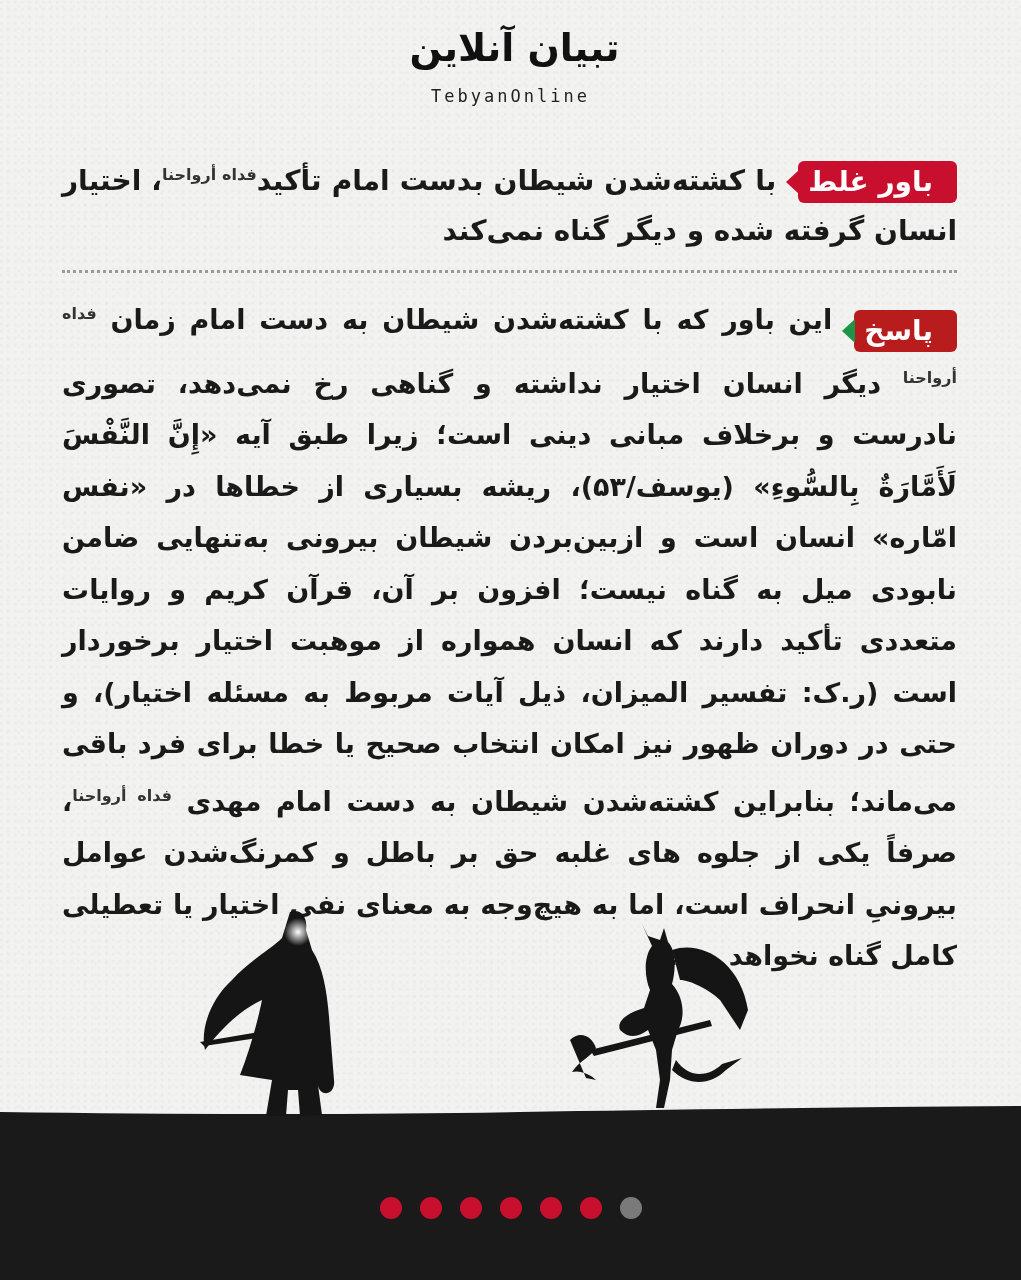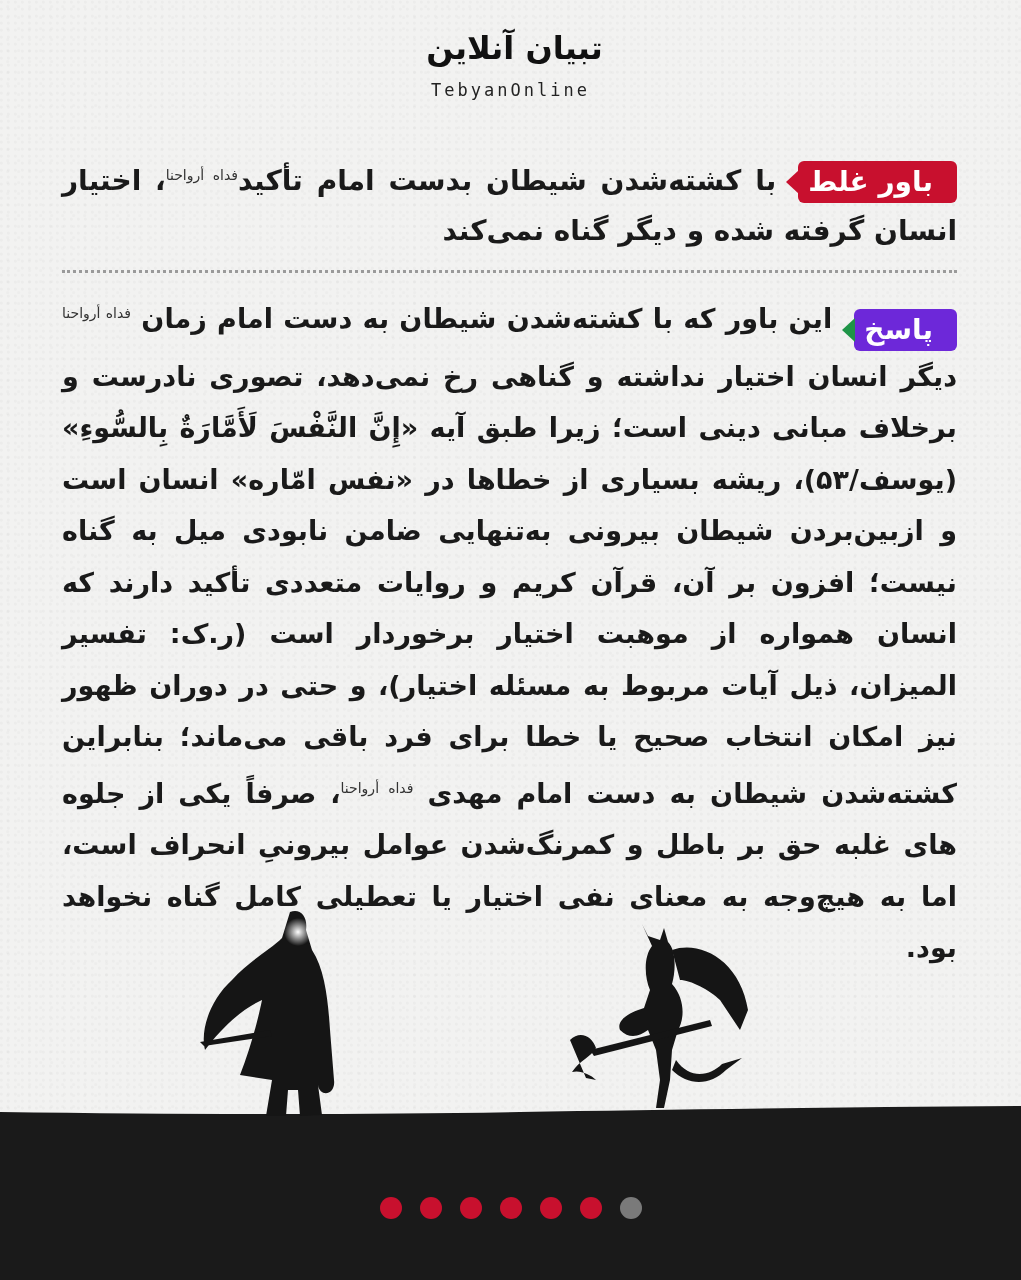--- a/index.html
+++ b/index.html
@@ -7,40 +7,40 @@
       width: 1021px; height: 1280px; overflow: hidden; position: relative;
       background: #f2f2f1;
       background-image:
         radial-gradient(circle at 20% 30%, rgba(0,0,0,0.025) 0 1px, transparent 2px),
         radial-gradient(circle at 70% 60%, rgba(0,0,0,0.02) 0 1px, transparent 2px);
       background-size: 7px 7px, 11px 11px;
       font-family: "DejaVu Sans", sans-serif;
       color: #1a1a1a;
     }
     .logo { position: absolute; top: 28px; left: 0; width: 100%; text-align: center; }
-    .logo-fa { font-family: "DejaVu Sans", sans-serif; font-weight: bold; font-size: 32px; line-height: 40px; color: #111; direction: rtl; letter-spacing: 0; padding-left: 8px; }
-    .logo-en { font-family: "DejaVu Sans Mono", monospace; font-size: 17px; letter-spacing: 3px; color: #222; margin-top: 12px; }
+    .logo-fa { font-family: "DejaVu Sans", sans-serif; font-weight: bold; font-size: 38px; line-height: 40px; color: #111; direction: rtl; letter-spacing: 0; padding-left: 8px; }
+    .logo-en { font-family: "DejaVu Sans Mono", monospace; font-size: 17px; letter-spacing: 3px; color: #222; margin-top: 18px; }
 
     .content { position: absolute; left: 62px; right: 64px; direction: rtl; text-align: justify; }
     .claim { top: 150px; font-size: 28px; line-height: 50px; font-weight: bold; }
     .answer { top: 288px; font-size: 27px; line-height: 51.5px; font-weight: bold; }
 
     .tag {
       display: inline-block; position: relative; color: #fff; font-weight: bold;
       padding: 0 24px 0 10px; border-radius: 6px; margin-left: 22px; line-height: 42px; font-size: 28px;
       vertical-align: middle;
     }
     .tag::after {
       content: ""; position: absolute; left: -12px; top: 50%; transform: translateY(-50%);
       width: 0; height: 0; border-top: 12px solid transparent; border-bottom: 12px solid transparent;
       border-right: 13px solid var(--c);
     }
     .tag-red { background: #c8102e; --c: #c8102e; }
-    .tag-green { background: #6d28d9; margin-top: 18px; --c: #1e9447; }
-    .honor { font-size: 14px; font-weight: normal; vertical-align: super; color: #333; }
+    .tag-green { background: #b91c1c; margin-top: 18px; --c: #1e9447; }
+    .honor { font-size: 16px; font-weight: bold; vertical-align: super; color: #333; }
 
     .divider { position: absolute; top: 270px; left: 62px; right: 64px; border-top: 3px dotted #9a9a9a; height: 0; }
 
     .scene { position: absolute; left: 0; top: 880px; width: 1021px; height: 400px; }
 
     .dots { position: absolute; top: 1197px; left: 0; width: 100%; display: flex; justify-content: center; gap: 18px; }
     .dot { width: 22px; height: 22px; border-radius: 50%; background: #c8102e; }
     .dot.inactive { background: #7a7a7a; }
   </style>
 </head>

